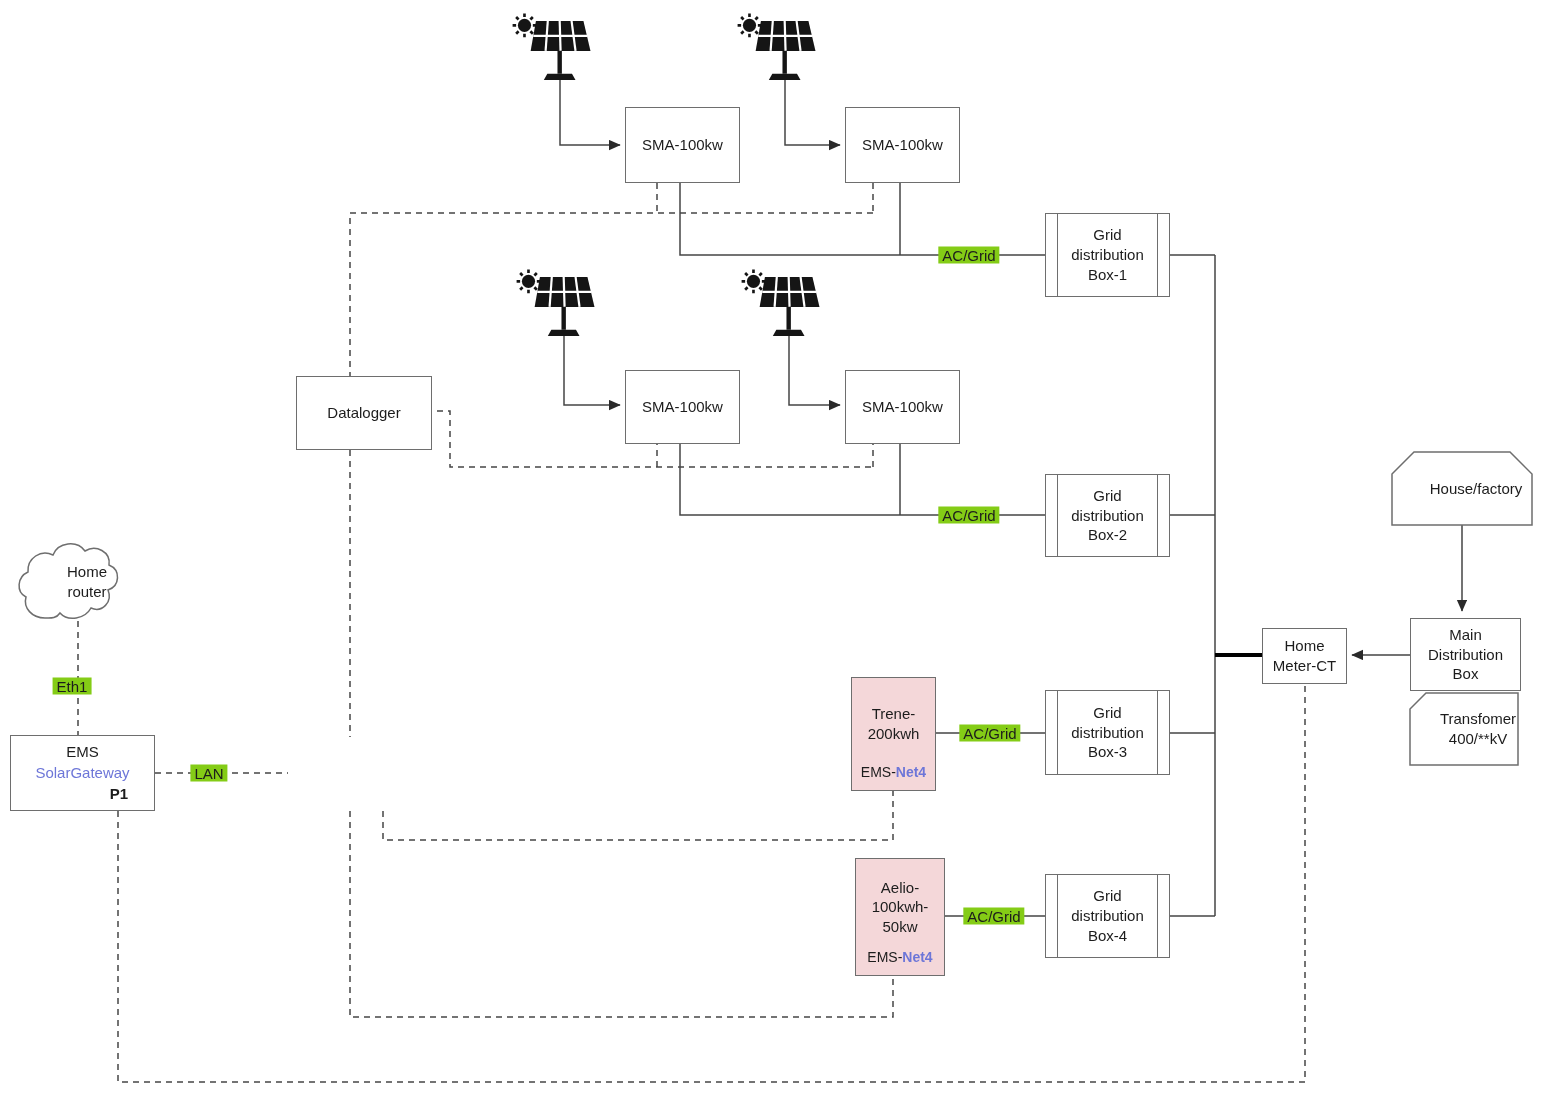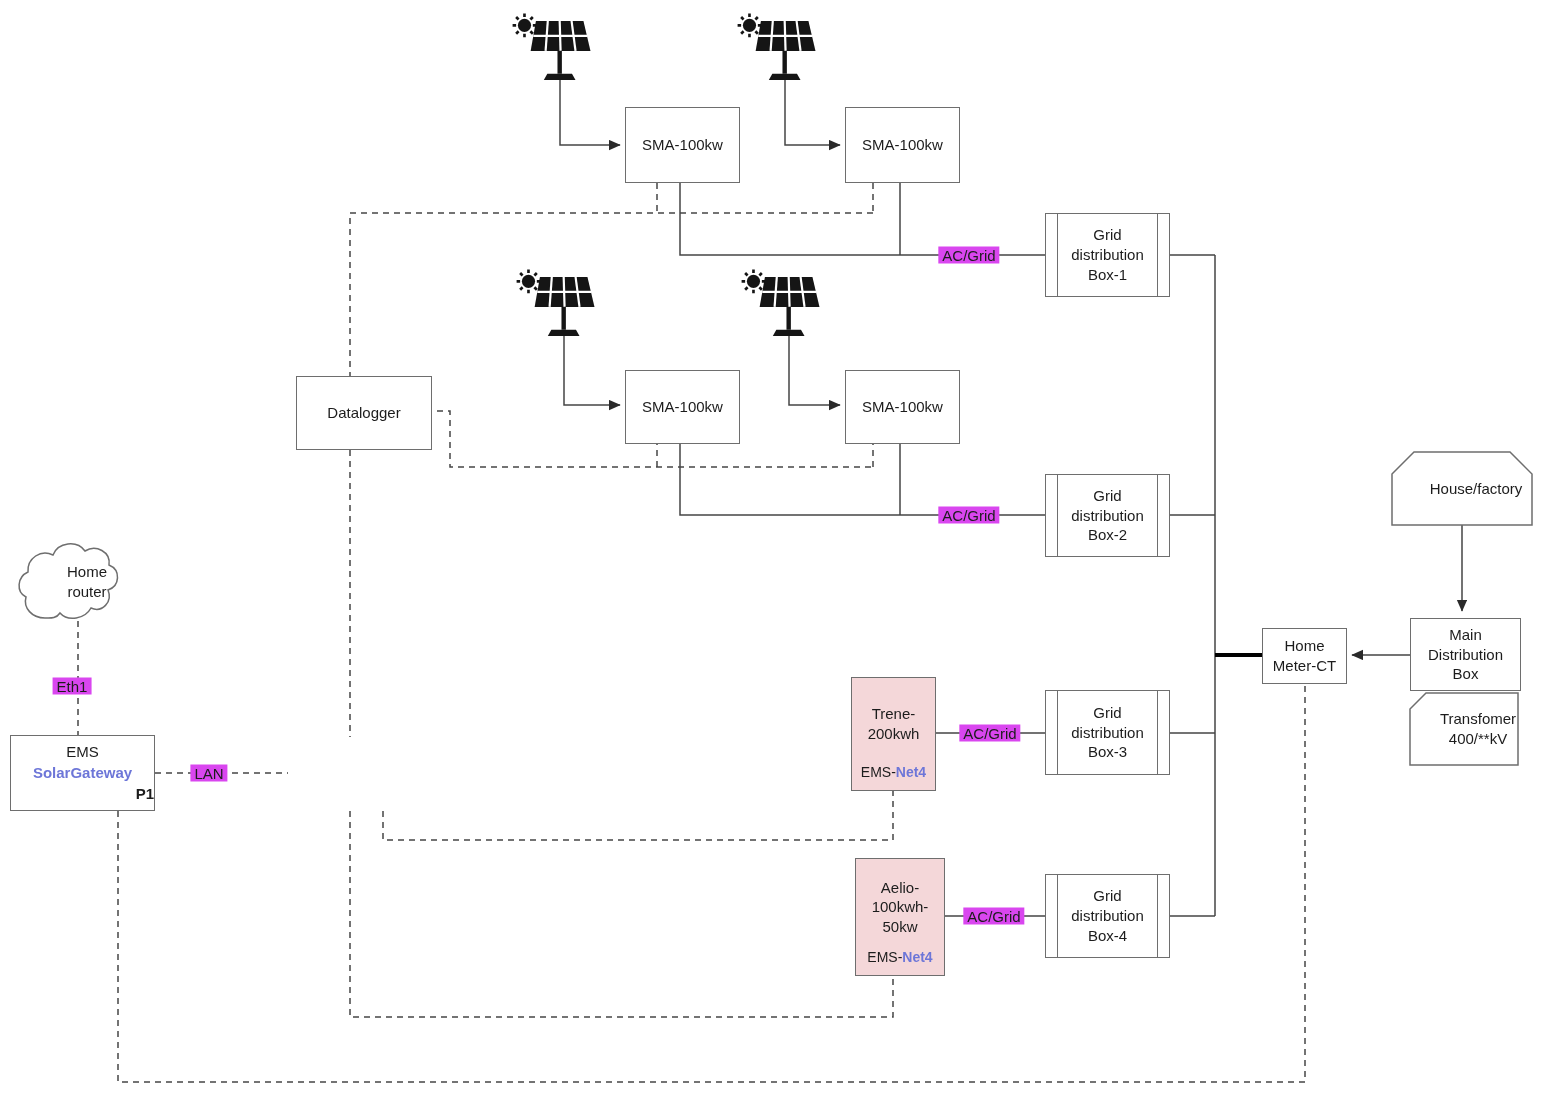--- a/index.html
+++ b/index.html
@@ -18,24 +18,24 @@
           border-left:1px solid var(--border,#6e6e6e); }
   .predef::before { left:11px; }
   .predef::after  { right:11px; }
 
   .battery { background:var(--battery_bg,#f4d7d9); flex-direction:column; padding:8px 2px 6px 2px; }
   .battery .battery-title { flex:1; display:flex; align-items:center; justify-content:center; }
   .battery .battery-sub { font-size:14px; padding-bottom:3px;text-align:right; }
   .battery .net { color:var(--accent,#6d76d8); font-weight:bold; }
 
   .ems-box { flex-direction:column; gap:1px; }
-  .ems-box .l2 { font-weight:bold; color:var(--accent,#6d76d8); }
-  .ems-box .l3 { font-weight:bold; align-self:flex-end; }
-
-  .edge-label { position:absolute; transform:translate(-50%,-50%); background:#d946ef;
+  .ems-box .l2 { font-weight:normal; color:var(--accent,#6d76d8); }
+  .ems-box .l3 { font-weight:bold; align-self:flex-end; margin-right:26px; }
+
+  .edge-label { position:absolute; transform:translate(-50%,-50%); background:#84cc16;
           padding:0 4px; font-size:15px; color:var(--text,#1c1c1c); white-space:nowrap; }
 
   .freetext { position:absolute; display:flex; align-items:center; justify-content:center;
           text-align:center; font-size:15px; line-height:1.32; color:var(--text,#1c1c1c);padding-left:28px; }
 
   svg .solid  { stroke:var(--line,#454545); stroke-width:1.5; fill:none; }
   svg .dashed { stroke:var(--line,#454545); stroke-width:1.5; fill:none; stroke-dasharray:6 5; }
   svg .thick  { stroke:var(--bus,#000000); stroke-width:4; fill:none; }
   svg .shape  { fill:#ffffff; stroke:var(--border,#6e6e6e); stroke-width:1.5; }
 

